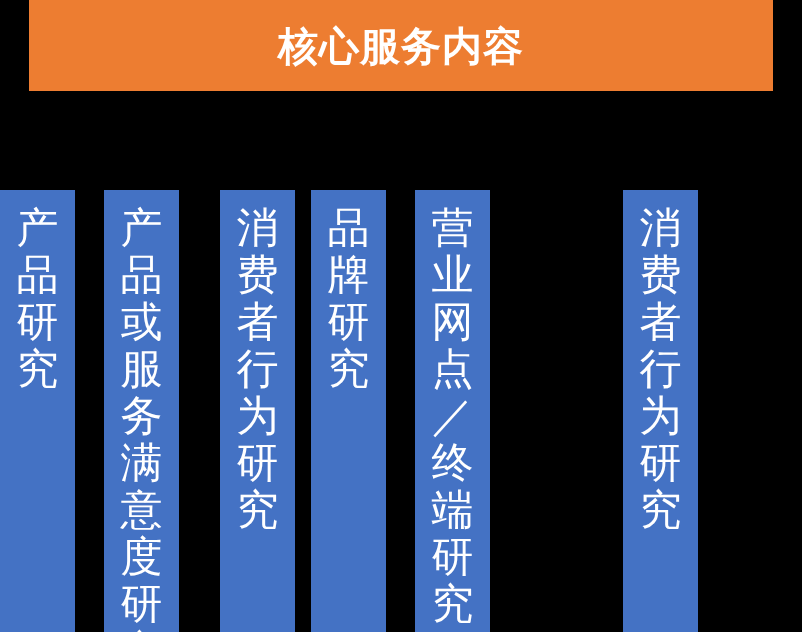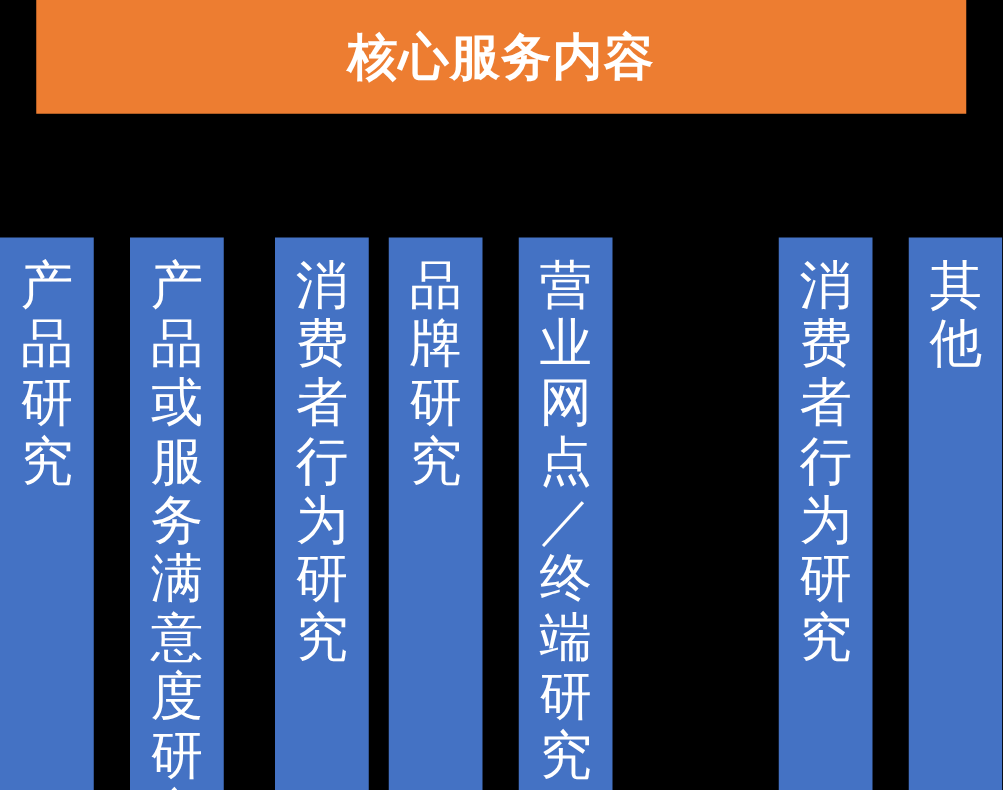--- a/index.html
+++ b/index.html
@@ -103,19 +103,16 @@
 
     <div class="column" style="left:311px;">
       <div class="column-label">品牌研究</div>
     </div>
 
 
     <div class="column" style="left:623px;">
       <div class="column-label">消费者行为研究</div>
     </div>
 
-    <div class="column" style="left:727px;">
-      <div class="column-label">其他</div>
-    </div>
 
   </div>
 
 </div>
 
 </body></html>

